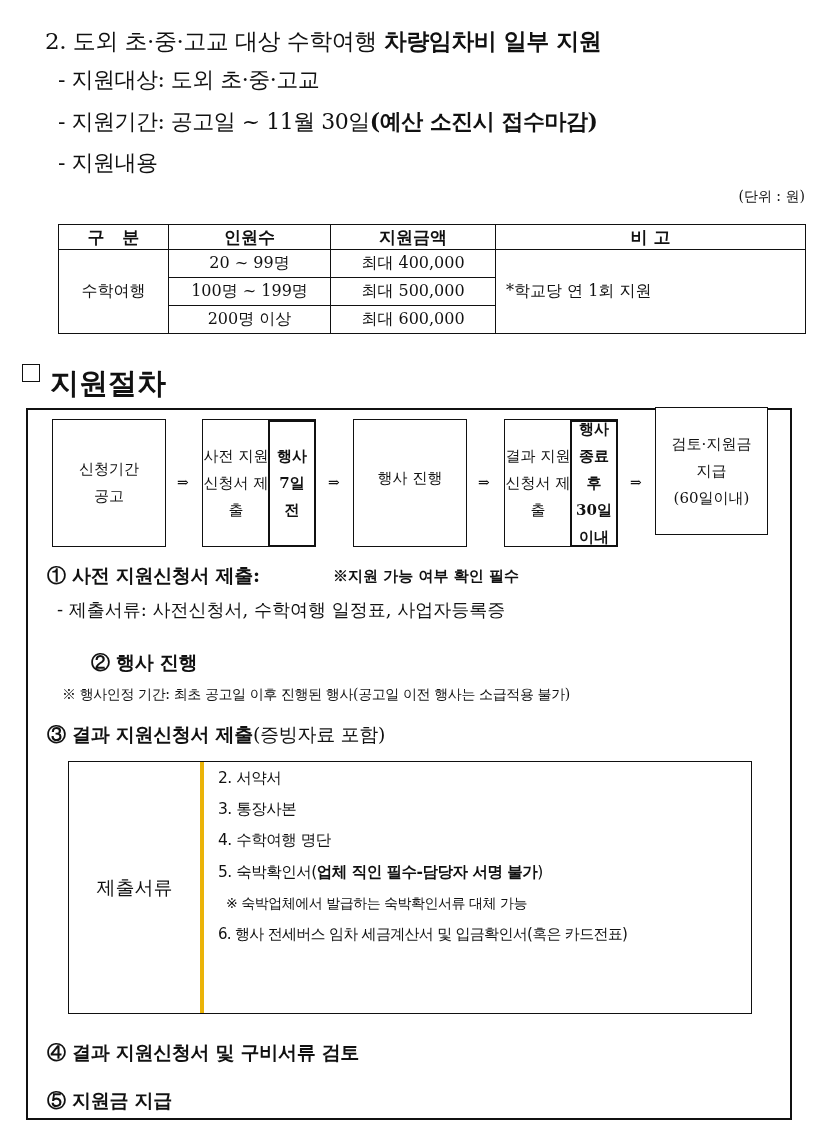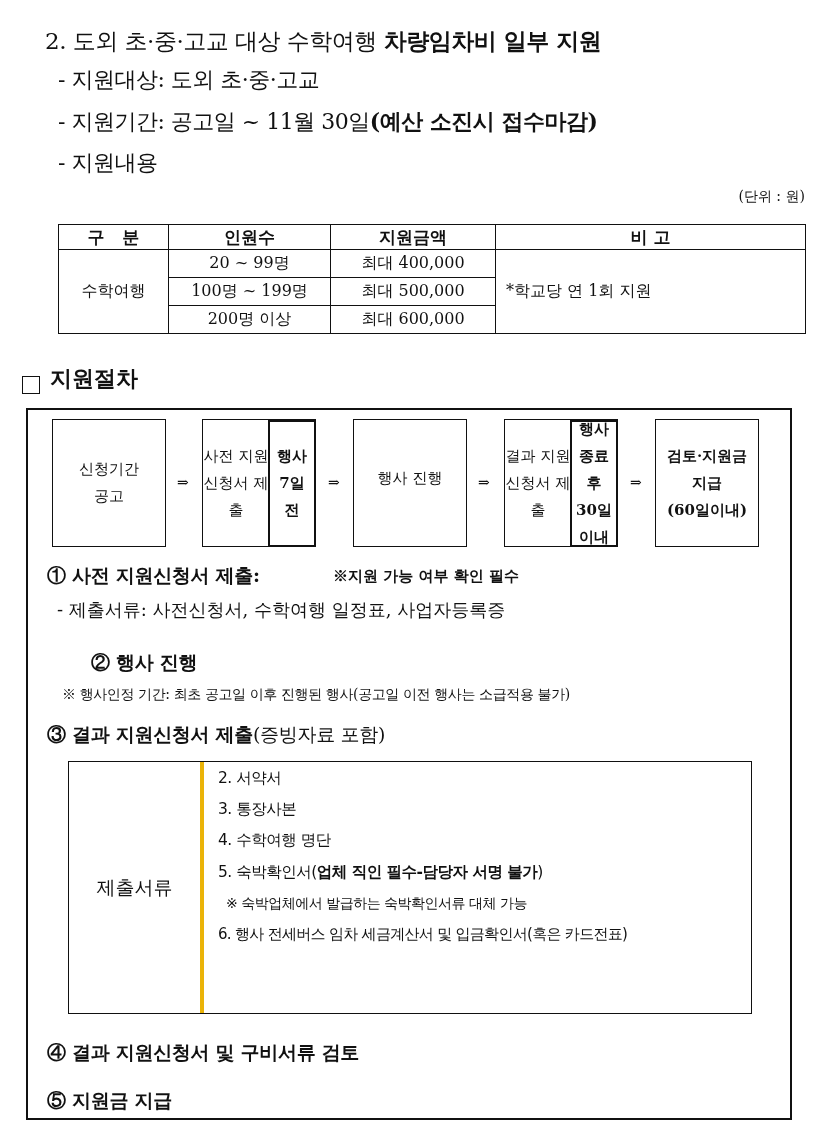--- a/index.html
+++ b/index.html
@@ -13,21 +13,21 @@
   .h-line { left: 58px; font-size: 22px; letter-spacing: -0.5px; white-space: nowrap; }
   .unit { right: 8px; top: 188px; font-size: 14px; white-space: nowrap; }
 
   
   table.support { position: absolute; left: 58px; top: 224px; width: 748px; border-collapse: collapse; font-size: 16px; }
   table.support td, table.support th { border: 1px solid #111; text-align: center; height: 28px; padding: 0 8px; font-weight: normal; margin-left: 40px; }
   table.support th { font-weight: bold; font-size: 17px; height: 25px; }
   table.support td.note { text-align: left; padding-left: 10px; }
 
   
-  .sec-title { left: 22px; top: 364px; font-size: 22px; font-weight: bold; white-space: nowrap; display: flex; align-items: flex-end; gap: 10px; }
+  .sec-title { left: 22px; top: 364px; font-size: 29px; font-weight: bold; white-space: nowrap; display: flex; align-items: flex-start; gap: 10px; }
   .sec-box { display: inline-block; width: 18px; height: 18px; border: 1.5px solid #111; }
 
   
   .frame { left: 26px; top: 408px; width: 766px; height: 712px; border: 2px solid #111; }
 
   .flow-box { position: absolute; border: 1px solid #111; background: #fff; display: flex; flex-direction: column; align-items: center; justify-content: center; text-align: center; font-size: 15px; line-height: 27px; }
   .flow-split { position: absolute; border: 1px solid #111; display: flex; flex-direction: row; }
   .flow-split .top { flex: 0 0 66px; display: flex; align-items: center; justify-content: center; text-align: center; font-size: 15px; line-height: 27px; }
   .flow-split .bottom { flex: 1; border: 2px solid #111; margin: 0 -1px -1px -1px; display: flex; align-items: center; justify-content: center; text-align: center; font-size: 15px; font-weight: bold; line-height: 27px; }
   .arrow { position: absolute; font-size: 14px; top: 474px; }
@@ -126,21 +126,21 @@
   </div>
   <div class="bottom">
     <div>
         <div>행사 종료 후</div>
         <div>30일 이내</div>
       </div>
   </div>
 </div>
 <div class="arrow" style="left:630px;">⇒</div>
 
-<div class="flow-box" style="left:655px; top:419px; width:104px; height:128px;font-weight:bold;">
+<div class="flow-box" style="left:655px; top:407px; width:113px; height:128px;">
   <div>검토·지원금</div>
   <div>지급</div>
   <div>(60일이내)</div>
 </div>
 
 <div class="step bold" style="left:47px; top:563px;">① 사전 지원신청서 제출:</div>
 <div class="step-note" style="left:333px; top:567px;">※지원 가능 여부 확인 필수</div>
 <div class="sub" style="left:57px; top:598px;">- 제출서류: 사전신청서, 수학여행 일정표, 사업자등록증</div>
 
 <div class="step bold" style="left:47px; top:650px;margin-left:44px;">② 행사 진행</div>

